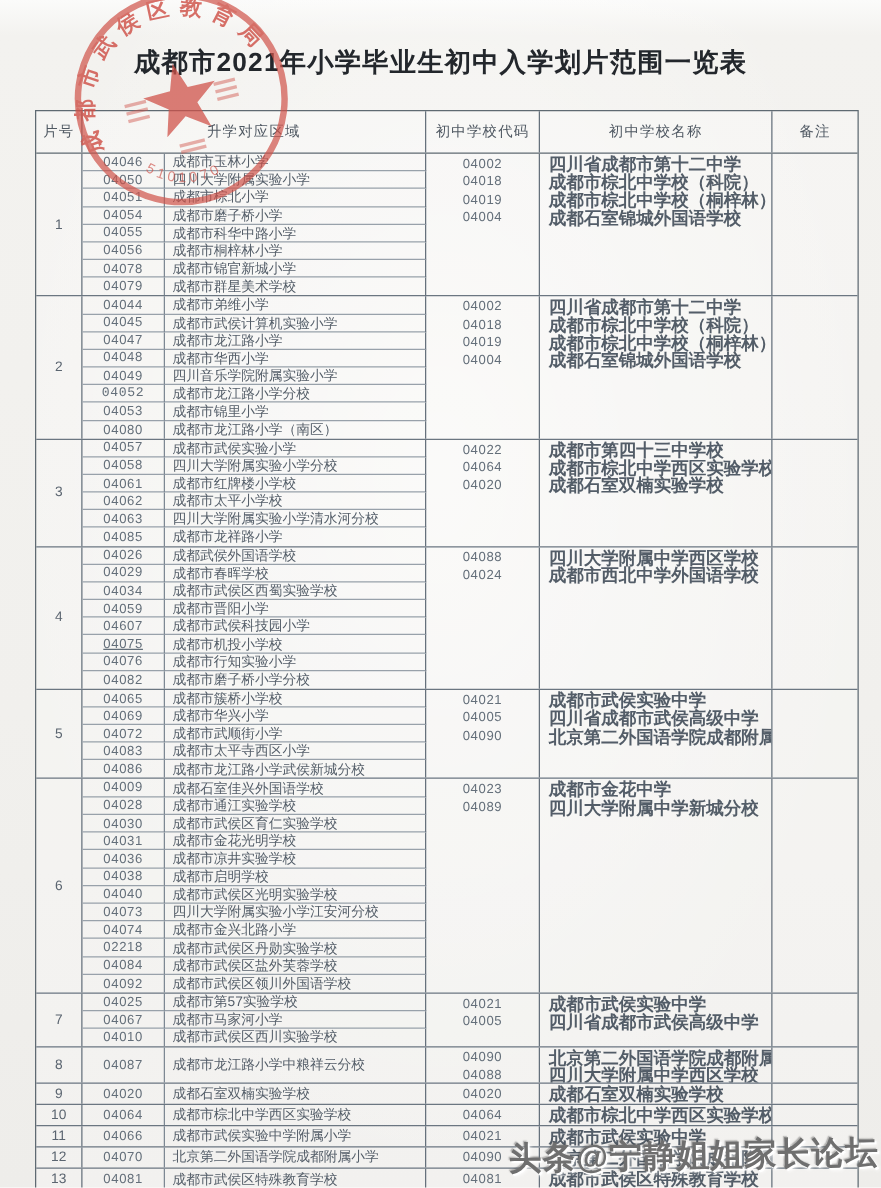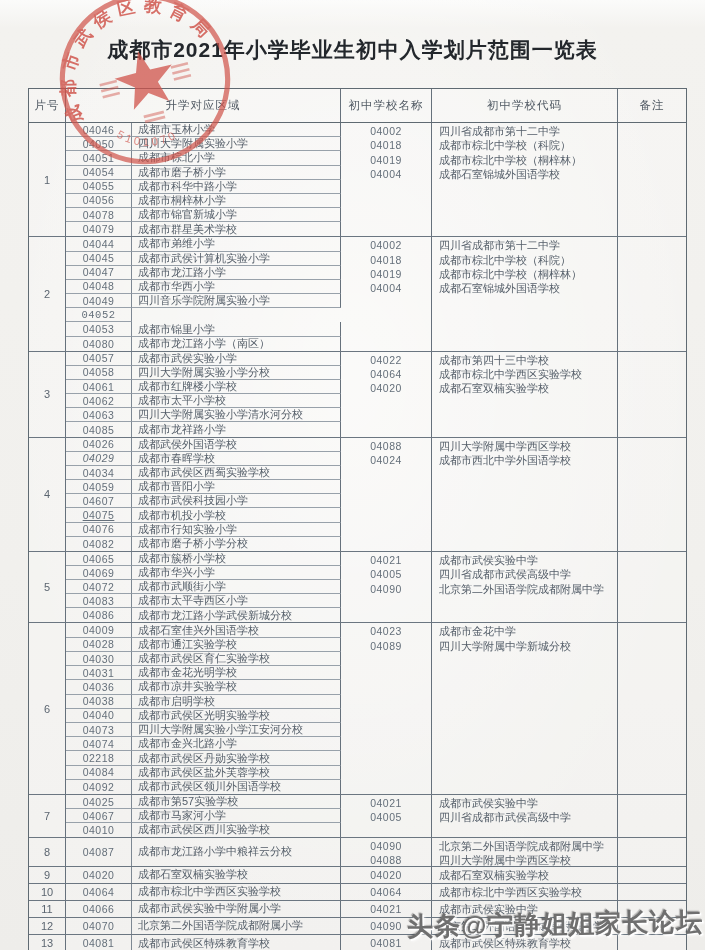--- a/index.html
+++ b/index.html
@@ -48,21 +48,21 @@
   .pcode{justify-content:center;letter-spacing:.5px;color:#646f7a;}
   .pname{padding-left:6px;font-size:11px;color:#535d68;}
   .pcode.lastrow,.pname.lastrow{border-bottom:none;}
   .span-all{grid-row:1/-1;}
   .mids{
     grid-row:1/-1;display:flex;flex-direction:column;align-content:flex-start;
     font-size:10.5px;color:#5b6570;padding-top:1px;
   }
   .mids .ln{height:14.3px;line-height:14.3px;white-space:nowrap;}
   .midcode .ln{text-align:center;letter-spacing:.5px;color:#646f7a;}
-  .midname .ln{padding-left:7px;font-size:11px;color:#535d68;}
+  .midname .ln{padding-left:7px;font-size:14px;color:#535d68;font-weight:bold;}
   .remark{grid-row:1/-1;}
   
   .seal{
     position:absolute;left:52px;top:-14px;width:186px;height:186px;
     transform:rotate(-14deg);opacity:.82;pointer-events:none;
   }
   
   .watermark{
     position:absolute;right:2px;bottom:8px;
     font-size:26px;font-weight:bold;letter-spacing:1px;color:#6f6f6f;
@@ -74,22 +74,22 @@
 <body>
 
 <div class="page">
 
   <div class="title">成都市2021年小学毕业生初中入学划片范围一览表</div>
 
   <div class="sheet">
     <div class="grid thead">
       <div class="hcell vline-strong">片号</div>
       <div class="hcell vline-strong" style="grid-column:2/4">升学对应区域</div>
+      <div class="hcell vline-strong">初中学校代码</div>
       <div class="hcell vline-strong">初中学校名称</div>
-      <div class="hcell vline-strong">初中学校代码</div>
       <div class="hcell">备注</div>
     </div>
     <div id="table-body">
         <div class="grid section" style="grid-template-rows: repeat(8, 1fr); height: 114.4px;">
           <div class="cell zone vline-strong">1</div>
           <div class="cell pcode vline" style="grid-area: 1 / 2;">04046</div>
           <div class="cell pname vline-strong" style="grid-area: 1 / 3;">成都市玉林小学</div>
           <div class="cell pcode vline" style="grid-area: 2 / 2;">04050</div>
           <div class="cell pname vline-strong" style="grid-area: 2 / 3;">四川大学附属实验小学</div>
           <div class="cell pcode vline" style="grid-area: 3 / 2;">04051</div>
@@ -124,20 +124,21 @@
           <div class="cell pname vline-strong" style="grid-area: 1 / 3;">成都市弟维小学</div>
           <div class="cell pcode vline" style="grid-area: 2 / 2;">04045</div>
           <div class="cell pname vline-strong" style="grid-area: 2 / 3;">成都市武侯计算机实验小学</div>
           <div class="cell pcode vline" style="grid-area: 3 / 2;">04047</div>
           <div class="cell pname vline-strong" style="grid-area: 3 / 3;">成都市龙江路小学</div>
           <div class="cell pcode vline" style="grid-area: 4 / 2;">04048</div>
           <div class="cell pname vline-strong" style="grid-area: 4 / 3;">成都市华西小学</div>
           <div class="cell pcode vline" style="grid-area: 5 / 2;">04049</div>
           <div class="cell pname vline-strong" style="grid-area: 5 / 3;">四川音乐学院附属实验小学</div>
           <div class="cell pcode vline" style="grid-area: 6 / 2; font-family: Liberation Mono, monospace;">04052</div>
+          <div class="cell pname vline-strong" style="grid-area: 6 / 3;">成都市龙江路小学分校</div>
           <div class="cell pcode vline" style="grid-area: 7 / 2;">04053</div>
           <div class="cell pname vline-strong" style="grid-area: 7 / 3;">成都市锦里小学</div>
           <div class="cell pcode vline lastrow" style="grid-area: 8 / 2;">04080</div>
           <div class="cell pname vline-strong lastrow" style="grid-area: 8 / 3;">成都市龙江路小学（南区）</div>
           <div class="cell mids midcode vline-strong" style="grid-column: 4;">
             <div class="ln">04002</div>
             <div class="ln">04018</div>
             <div class="ln">04019</div>
             <div class="ln">04004</div>
           </div>
@@ -172,21 +173,21 @@
             <div class="ln">成都市第四十三中学校</div>
             <div class="ln">成都市棕北中学西区实验学校</div>
             <div class="ln">成都石室双楠实验学校</div>
           </div>
           <div class="cell remark" style="grid-column: 6;"></div>
         </div>
         <div class="grid section" style="grid-template-rows: repeat(8, 1fr); height: 114.4px;">
           <div class="cell zone vline-strong">4</div>
           <div class="cell pcode vline" style="grid-area: 1 / 2;">04026</div>
           <div class="cell pname vline-strong" style="grid-area: 1 / 3;">成都武侯外国语学校</div>
-          <div class="cell pcode vline" style="grid-area: 2 / 2; font-style: italic;">04029</div>
+          <div class="cell pcode vline" style="grid-area: 2 / 2;">04029</div>
           <div class="cell pname vline-strong" style="grid-area: 2 / 3;">成都市春晖学校</div>
           <div class="cell pcode vline" style="grid-area: 3 / 2;">04034</div>
           <div class="cell pname vline-strong" style="grid-area: 3 / 3;">成都市武侯区西蜀实验学校</div>
           <div class="cell pcode vline" style="grid-area: 4 / 2;">04059</div>
           <div class="cell pname vline-strong" style="grid-area: 4 / 3;">成都市晋阳小学</div>
           <div class="cell pcode vline" style="grid-area: 5 / 2;">04607</div>
           <div class="cell pname vline-strong" style="grid-area: 5 / 3;">成都市武侯科技园小学</div>
           <div class="cell pcode vline" style="grid-area: 6 / 2; text-decoration: underline;">04075</div>
           <div class="cell pname vline-strong" style="grid-area: 6 / 3;">成都市机投小学校</div>
           <div class="cell pcode vline" style="grid-area: 7 / 2;">04076</div>

